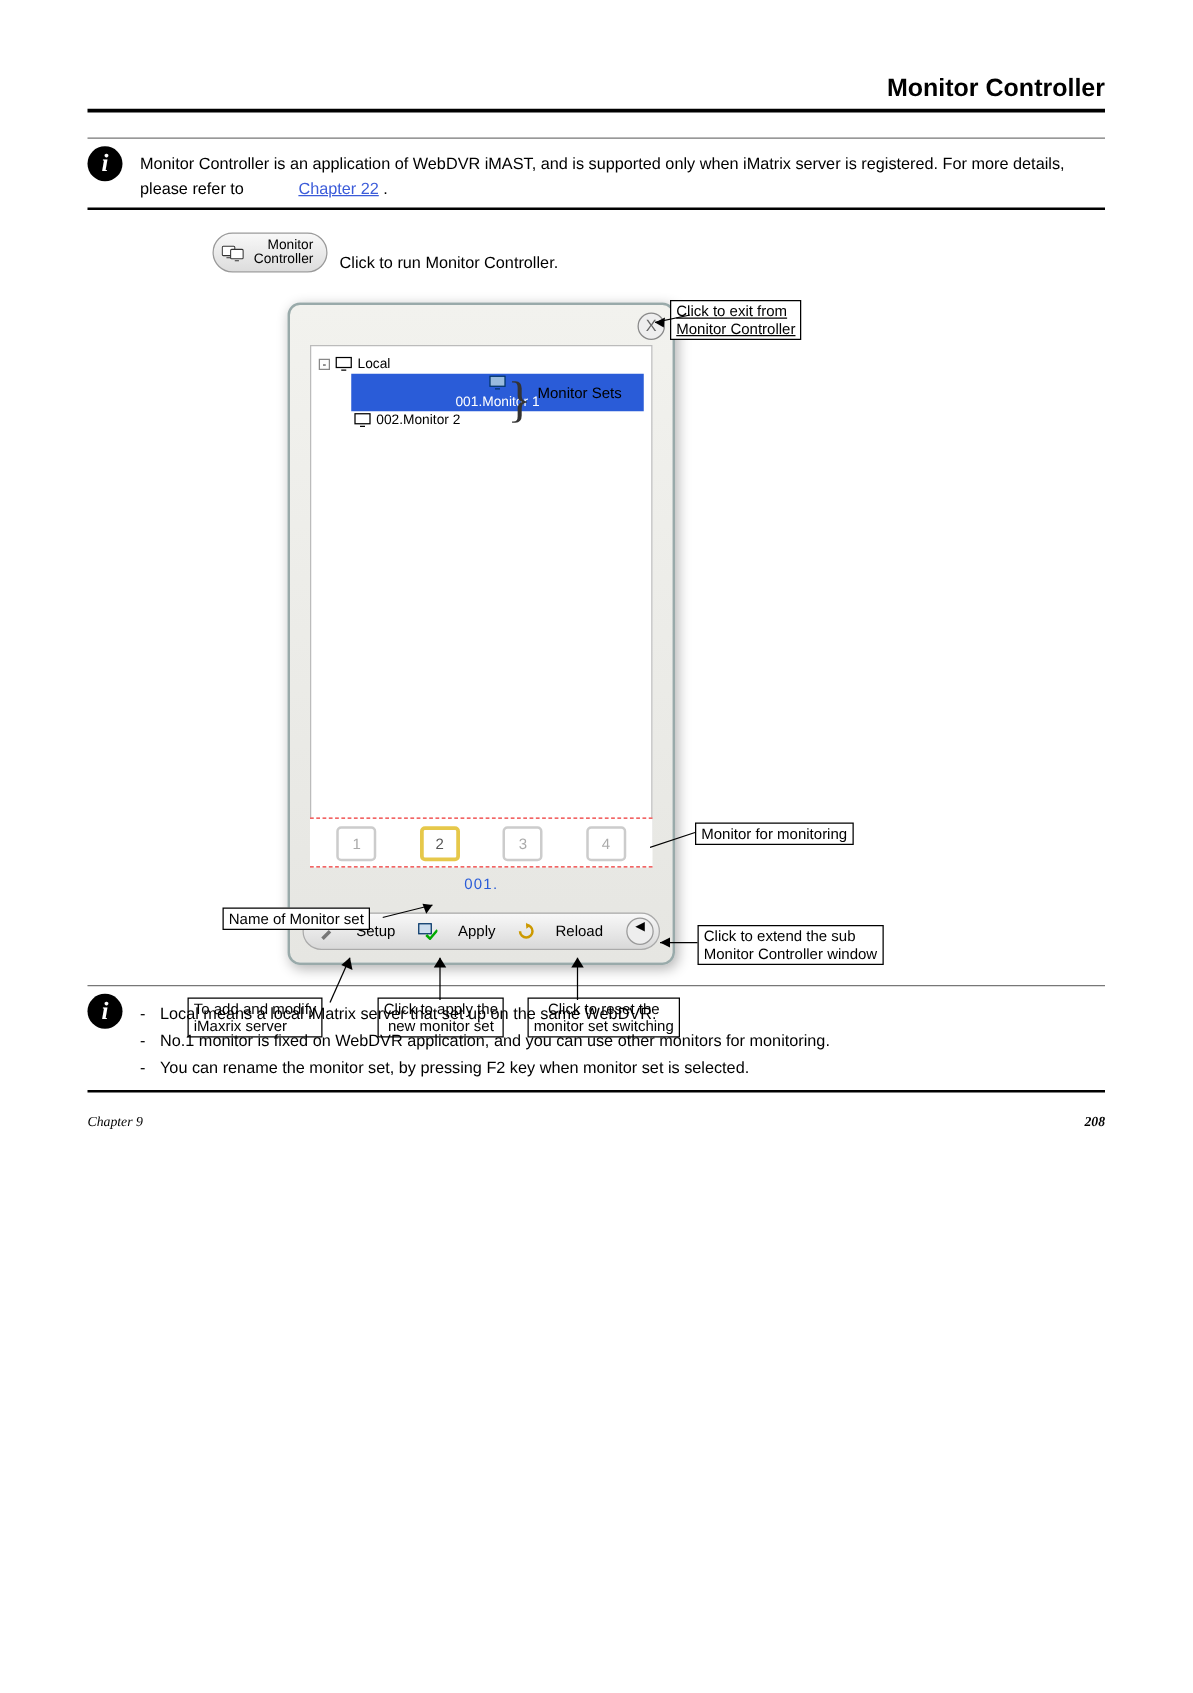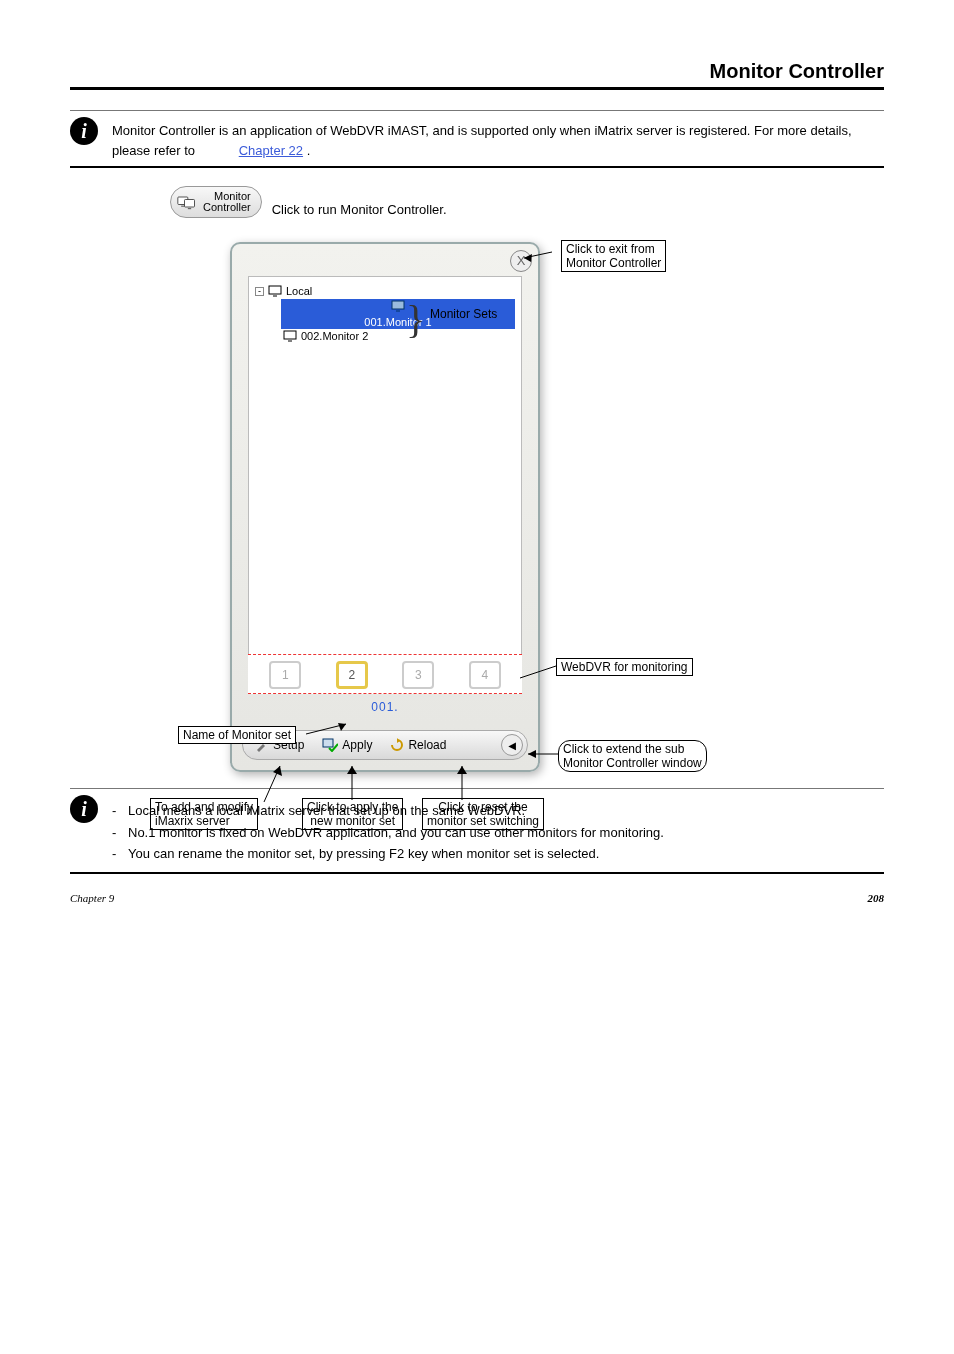--- a/index.html
+++ b/index.html
@@ -120,21 +120,21 @@
     font-size: 12px; color: #2a5cd8; letter-spacing:1px;
   }
   .mc-toolbar {
     position:absolute; bottom:10px; left:10px; right:10px;
     height: 30px; border: 1px solid #aaa; border-radius: 16px;
     background: linear-gradient(#f8f8f8,#d9d9d9);
     display:flex; align-items:center; gap: 2px; padding: 0 4px;
   }
   .mc-toolbar button {
     border: none; background: transparent;
-    display:flex; align-items:center; gap:4px;
+    display:flex; gap:16px;
     font-size: 12px; padding: 4px 8px; cursor:pointer;
     border-radius: 12px;
   }
   .mc-toolbar .arrow-btn {
     width: 22px; height: 22px; border: 1px solid #999; border-radius: 50%;
     background: #eee; padding:0; justify-content:center;
     margin-left:auto;
   }
 
   
@@ -238,39 +238,39 @@
       </button>
       <button class="arrow-btn">
         <span style="font-size:10px;">◀</span>
       </button>
     </div>
   </div>
 
   <span class="lbl" style="top:64px; left:196px;">Monitor Sets</span>
   <div class="brace">}</div>
 
-  <span class="lbl box" style="top:-2px; left:331px; white-space:pre-line;">Click to exit from
+  <span class="lbl box" style="top:-2px; left:306px; white-space:pre-line;text-decoration:underline;">Click to exit from
 Monitor Controller</span>
   <svg class="arrow" style="top:6px; left:294px;" width="36" height="20">
       <line x1="0" y1="10" x2="28" y2="4" stroke="#000"></line>
       <polygon points="0,10 8,6 7,14" fill="#000"></polygon>
     </svg>
 
-  <span class="lbl box" style="top:416px; left:326px;">WebDVR for monitoring</span>
+  <span class="lbl box" style="top:416px; left:326px;">Monitor for monitoring</span>
   <svg class="arrow" style="top:420px; left:290px;" width="42" height="20">
       <line x1="0" y1="16" x2="36" y2="4" stroke="#000"></line>
     </svg>
 
   <span class="lbl box" style="top:484px; left:-52px;">Name of Monitor set</span>
   <svg class="arrow" style="top:478px; left:76px;" width="46" height="20">
       <line x1="0" y1="14" x2="40" y2="4" stroke="#000"></line>
       <polygon points="40,4 32,3 35,11" fill="#000"></polygon>
     </svg>
 
-  <span class="lbl box" style="top:498px; left:328px; white-space:pre-line;border-radius:12px;">Click to extend the sub
+  <span class="lbl box" style="top:498px; left:328px; white-space:pre-line;">Click to extend the sub
 Monitor Controller window</span>
   <svg class="arrow" style="top:506px; left:298px;" width="36" height="14">
       <line x1="0" y1="6" x2="30" y2="6" stroke="#000"></line>
       <polygon points="0,6 8,2 8,10" fill="#000"></polygon>
     </svg>
 
   <span class="lbl box" style="top:556px; left:-80px; white-space:pre-line;">To add and modify
 iMaxrix server</span>
   <svg class="arrow" style="top:524px; left:30px;" width="30" height="40">
       <line x1="4" y1="36" x2="20" y2="0" stroke="#000"></line>

